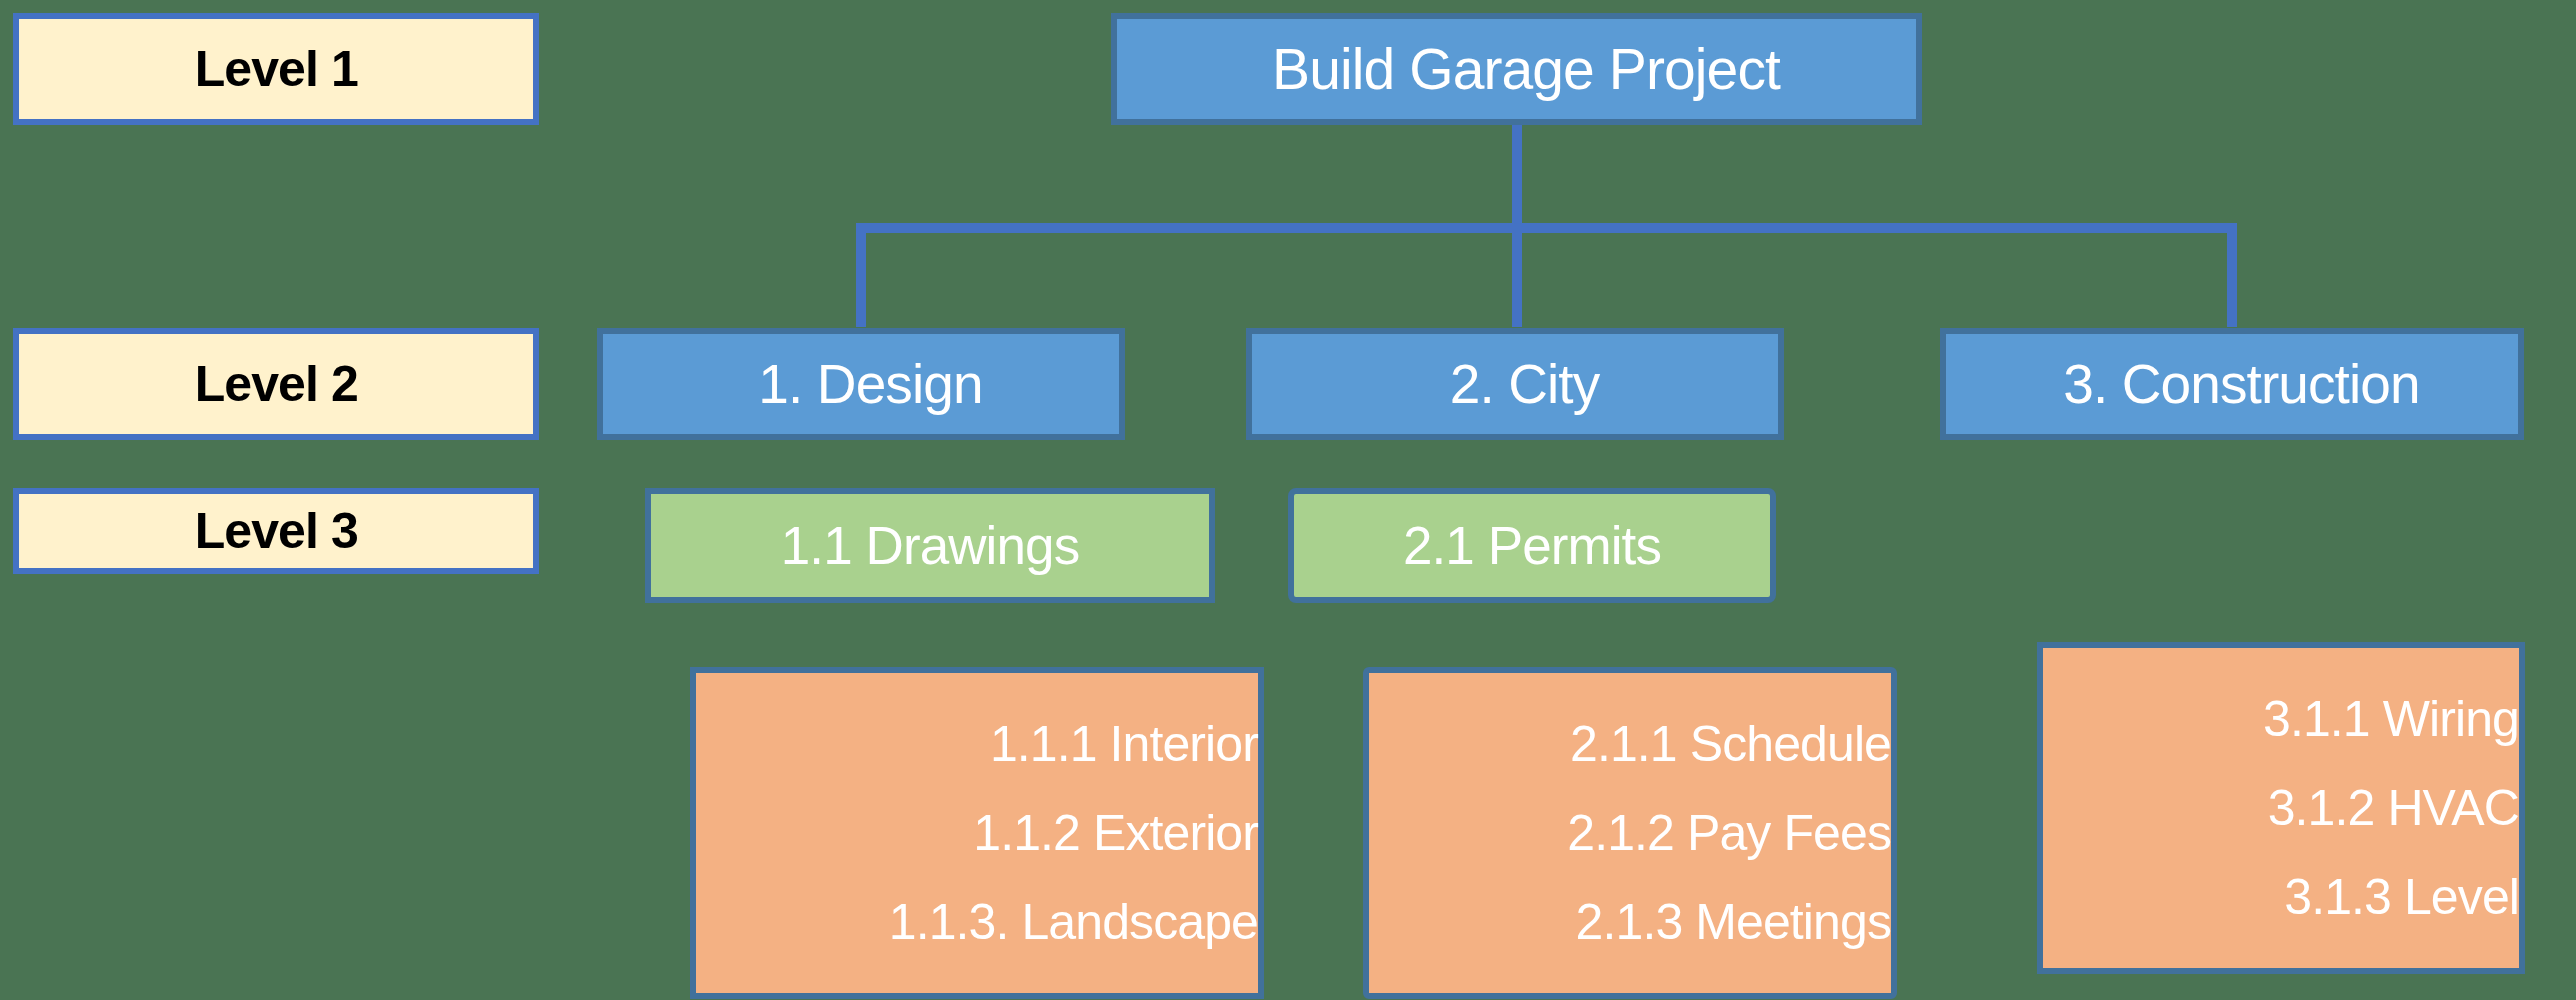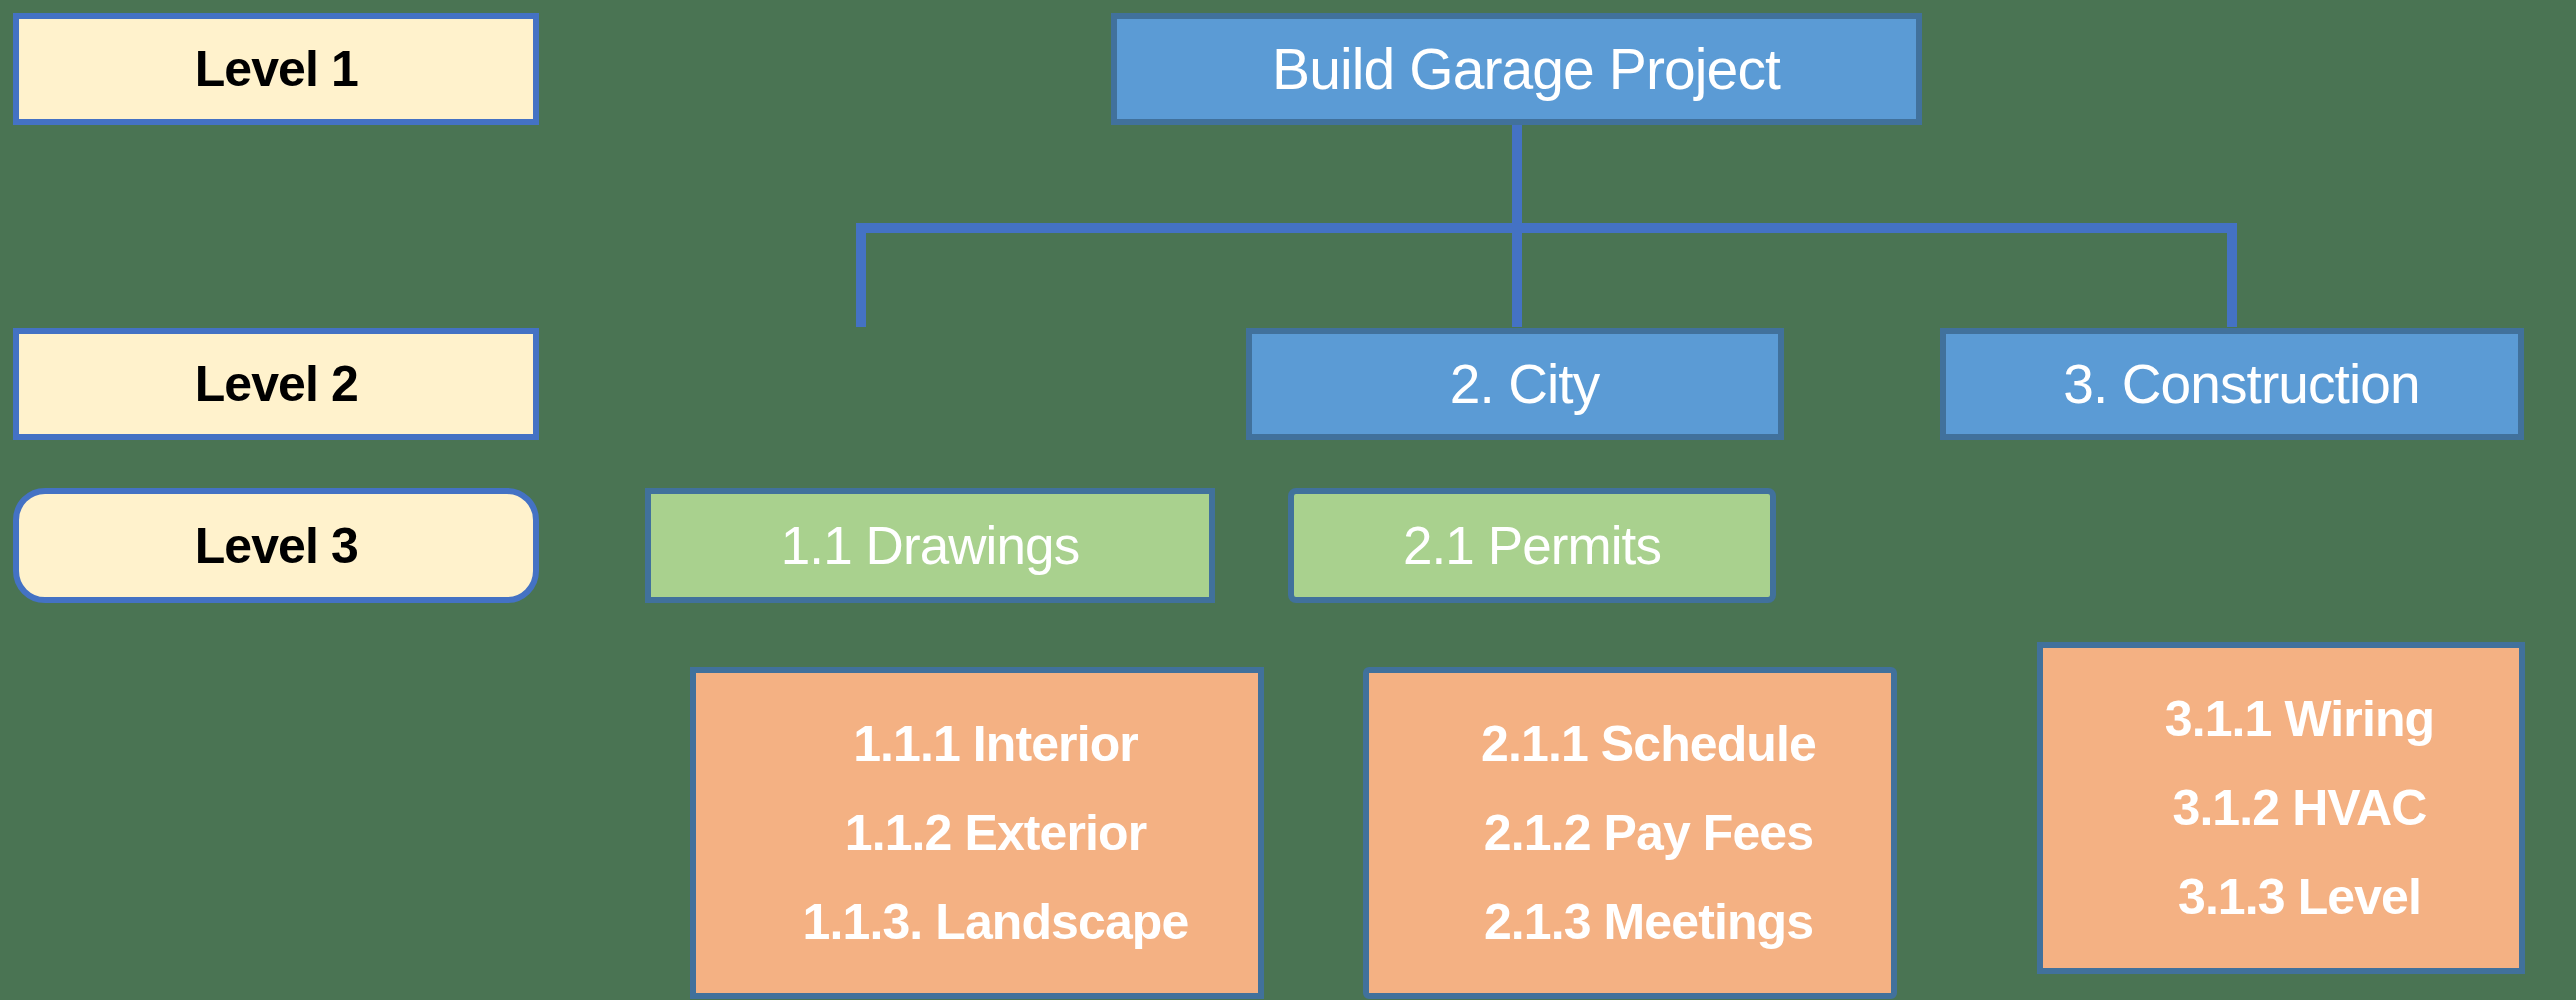--- a/index.html
+++ b/index.html
@@ -29,32 +29,31 @@
   }
   .lvl-green{
     background:#A9D18E;
     border:6.2px solid #41719C;
     color:#fff;font-size:53px;
   }
   .lvl-orange{
     background:#F4B183;
     border:6.2px solid #41719C;
     color:#fff;font-size:50px;
-    flex-direction:column;align-items:center;justify-content:center;
+    flex-direction:column;align-items:flex-end;justify-content:center;
     text-align:left;
     padding-left:37px;
-    font-weight:bold;
   }
   .lvl-orange .task-line{line-height:89px;white-space:nowrap;}
   .connector{position:absolute;background:#4472C4;}
 
   
   #legend-1{left:13.3px;top:13.3px;width:526px;height:112px;text-align:center;}
   #legend-2{left:13.3px;top:328px;width:526px;height:112px;}
-  #legend-3{left:13.3px;top:488px;width:526px;height:115px;border-radius:32px;}
+  #legend-3{left:13.3px;top:488px;width:526px;height:86px;}
 
   #root-node{left:1111px;top:13.3px;width:811px;height:112px;font-size:57px;}
 
   #node-design{left:597px;top:328px;width:528px;height:112px;}
   #node-city{left:1246px;top:328px;width:538px;height:112px;}
   #node-construction{left:1940px;top:328px;width:584px;height:112px;}
 
   #node-drawings{left:645px;top:488px;width:570px;height:115px;}
   #node-permits{left:1288px;top:488px;width:488px;height:115px;border-radius:8px;}
   #node-electrical{left:1990px;top:488px;width:535px;height:115px;}
@@ -87,20 +86,23 @@
     <span>Level 2</span>
   </div>
   <div class="node legend" id="legend-3">
     <span>Level 3</span>
   </div>
 
   <div class="node lvl-blue" id="root-node">
     <span>Build Garage Project</span>
   </div>
 
+  <div class="node lvl-blue" id="node-design">
+    <span>1. Design</span>
+  </div>
   <div class="node lvl-blue" id="node-city">
     <span>2. City</span>
   </div>
   <div class="node lvl-blue" id="node-construction">
     <span>3. Construction</span>
   </div>
 
   <div class="node lvl-green" id="node-drawings">
     <span>1.1 Drawings</span>
   </div>

